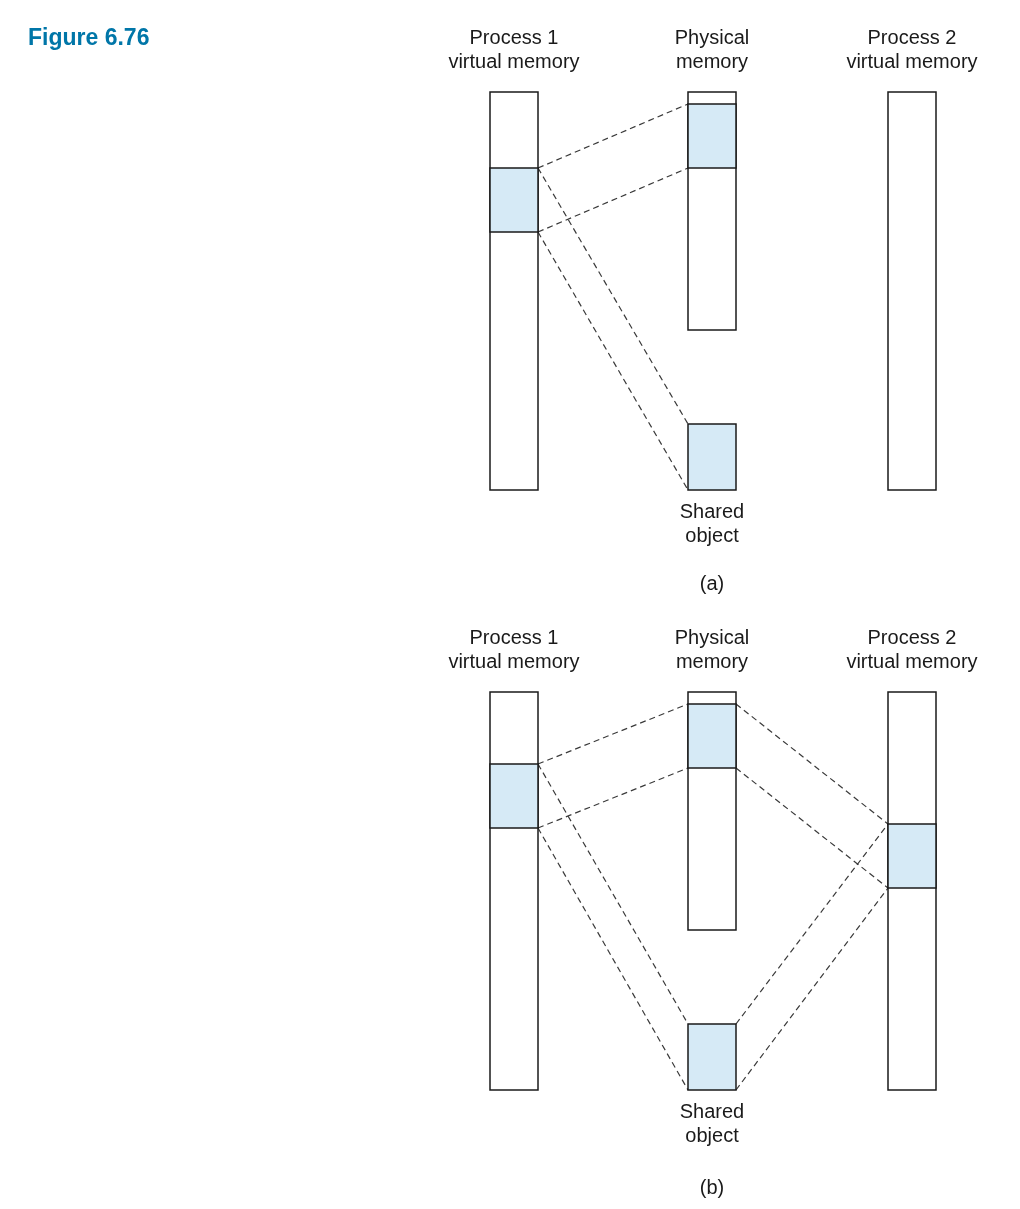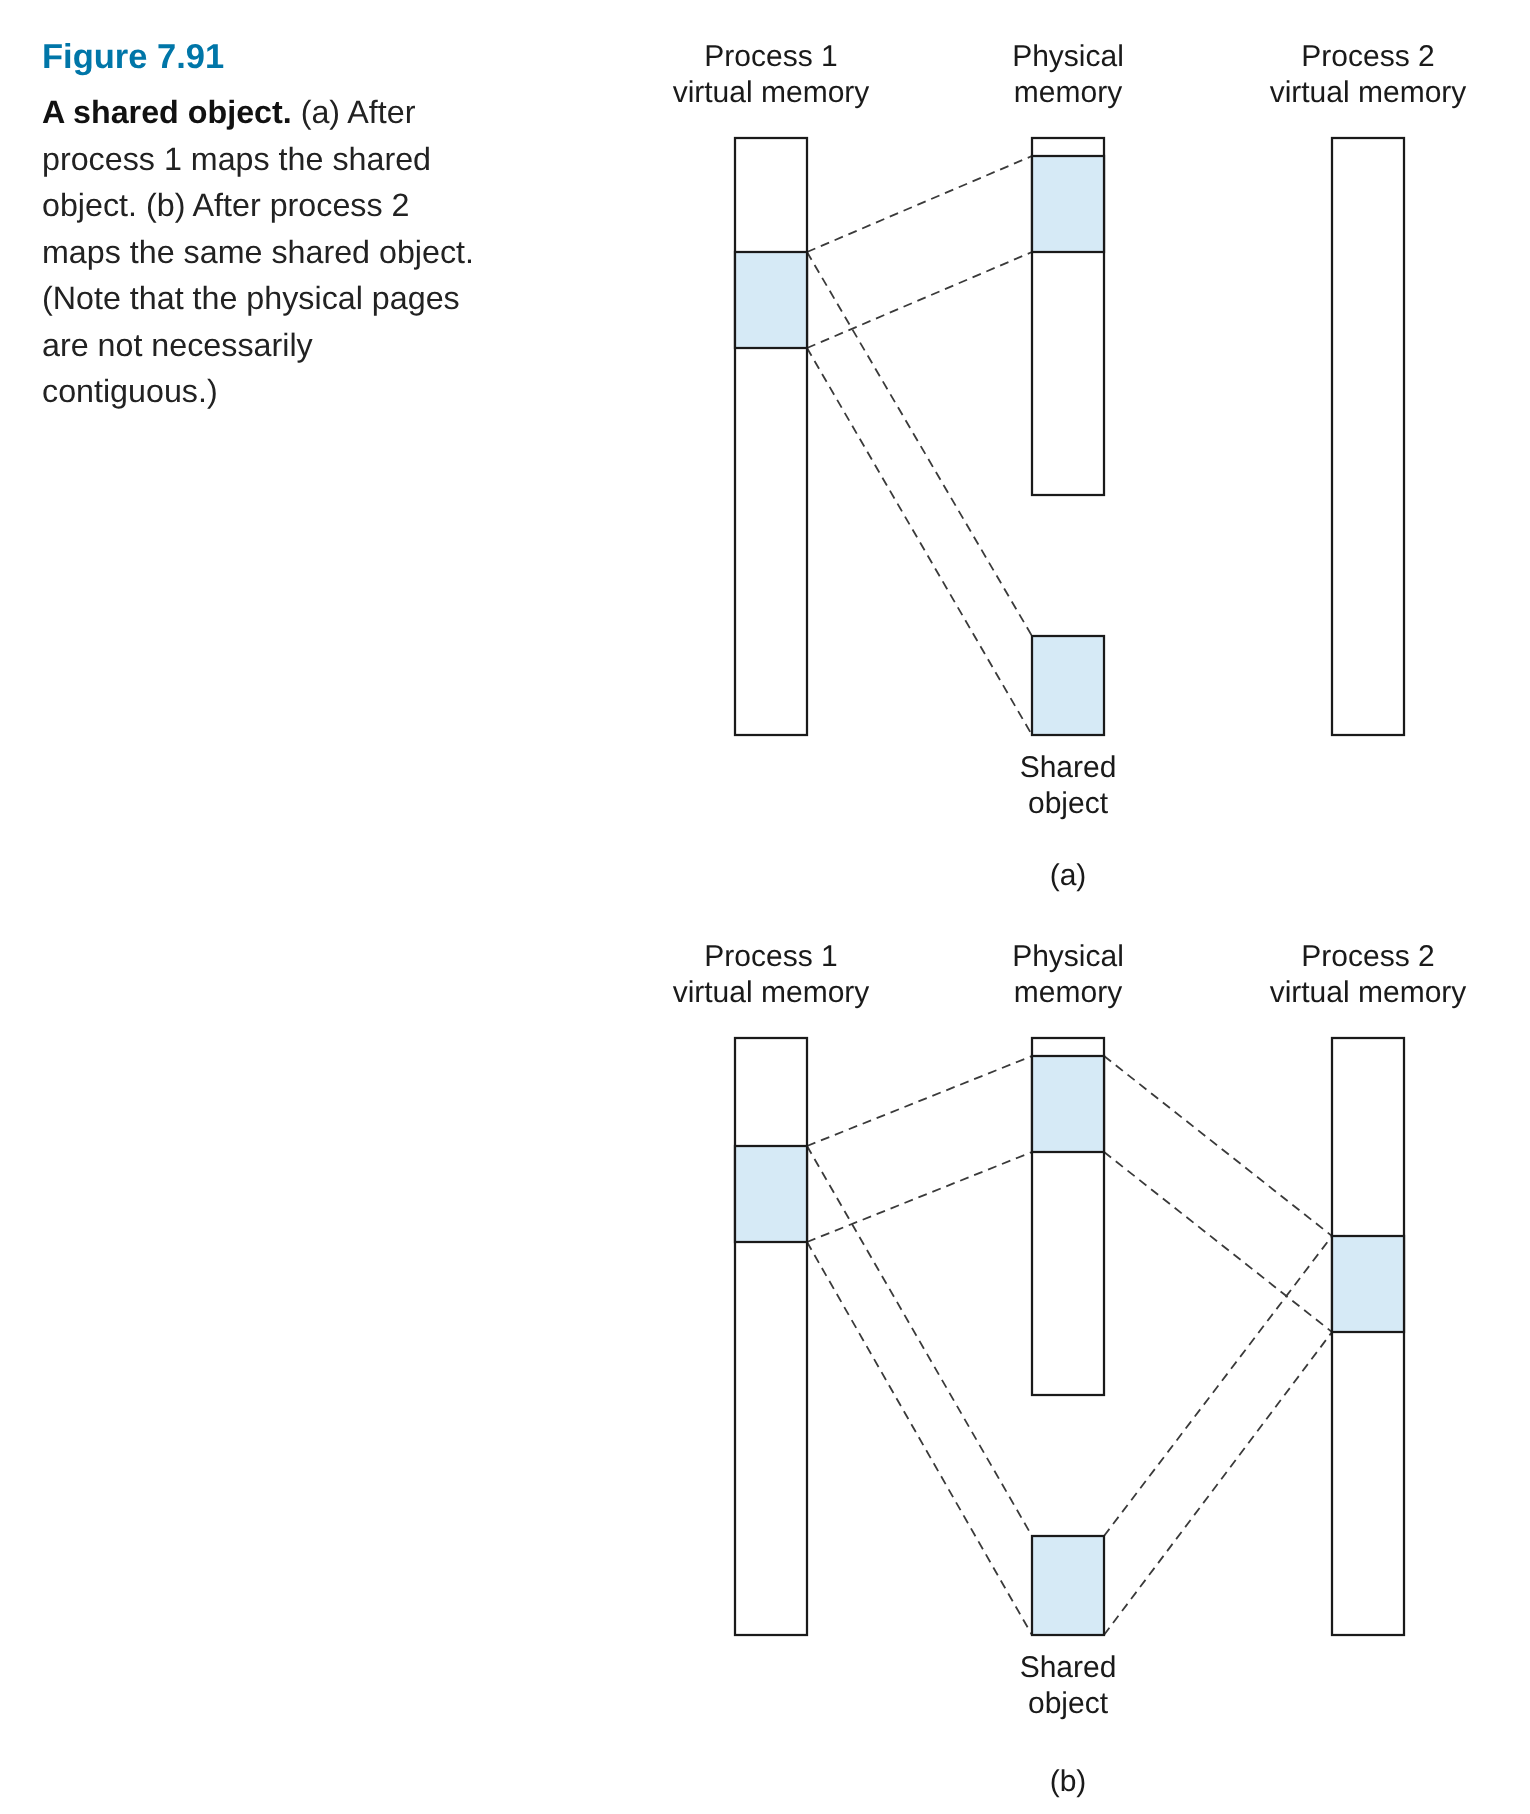--- a/index.html
+++ b/index.html
@@ -40,22 +40,21 @@
   .box    { fill: #ffffff; stroke: #1a1a1a; stroke-width: 1.5; }
   .shaded { fill: #d6eaf6; stroke: #1a1a1a; stroke-width: 1.5; }
   .dash   { stroke: #3a3a3a; stroke-width: 1.2; stroke-dasharray: 6 4; fill: none; }
 </style>
 </head>
 <body>
 
 <div class="page">
 
   <div class="caption">
-    <div class="fig-label">Figure 7.91</div>
-    <p class="fig-text"><strong>A shared object.</strong><span> (a) After process 1 maps the shared object. (b) After process 2 maps the same shared object. (Note that the physical pages are not necessarily contiguous.)</span></p>
+    <div class="fig-label">Figure 6.76</div>
   </div>
 
   <svg class="diagram" width="1020" height="1209" viewBox="0 0 1020 1209">
 
     <g>
 
       <text x="514" y="44" text-anchor="middle">Process 1</text>
       <text x="514" y="68" text-anchor="middle">virtual memory</text>
       <text x="712" y="44" text-anchor="middle">Physical</text>
       <text x="712" y="68" text-anchor="middle">memory</text>

